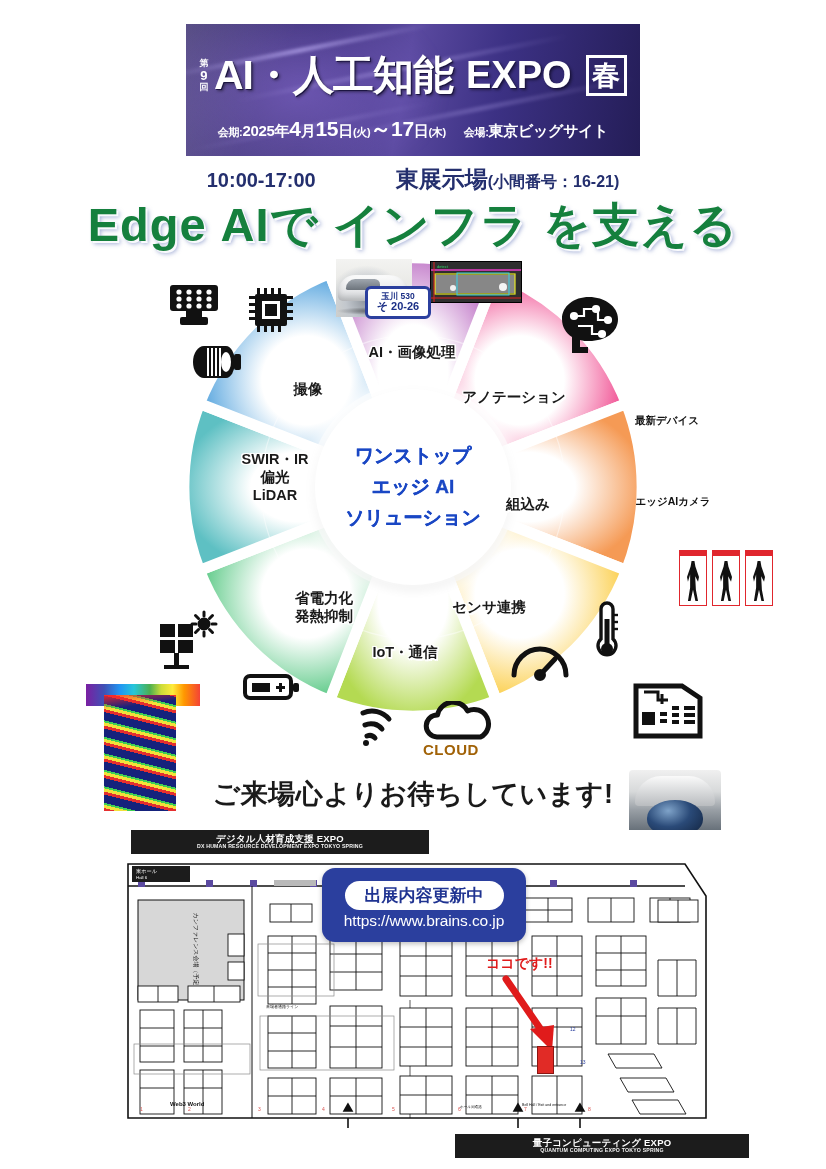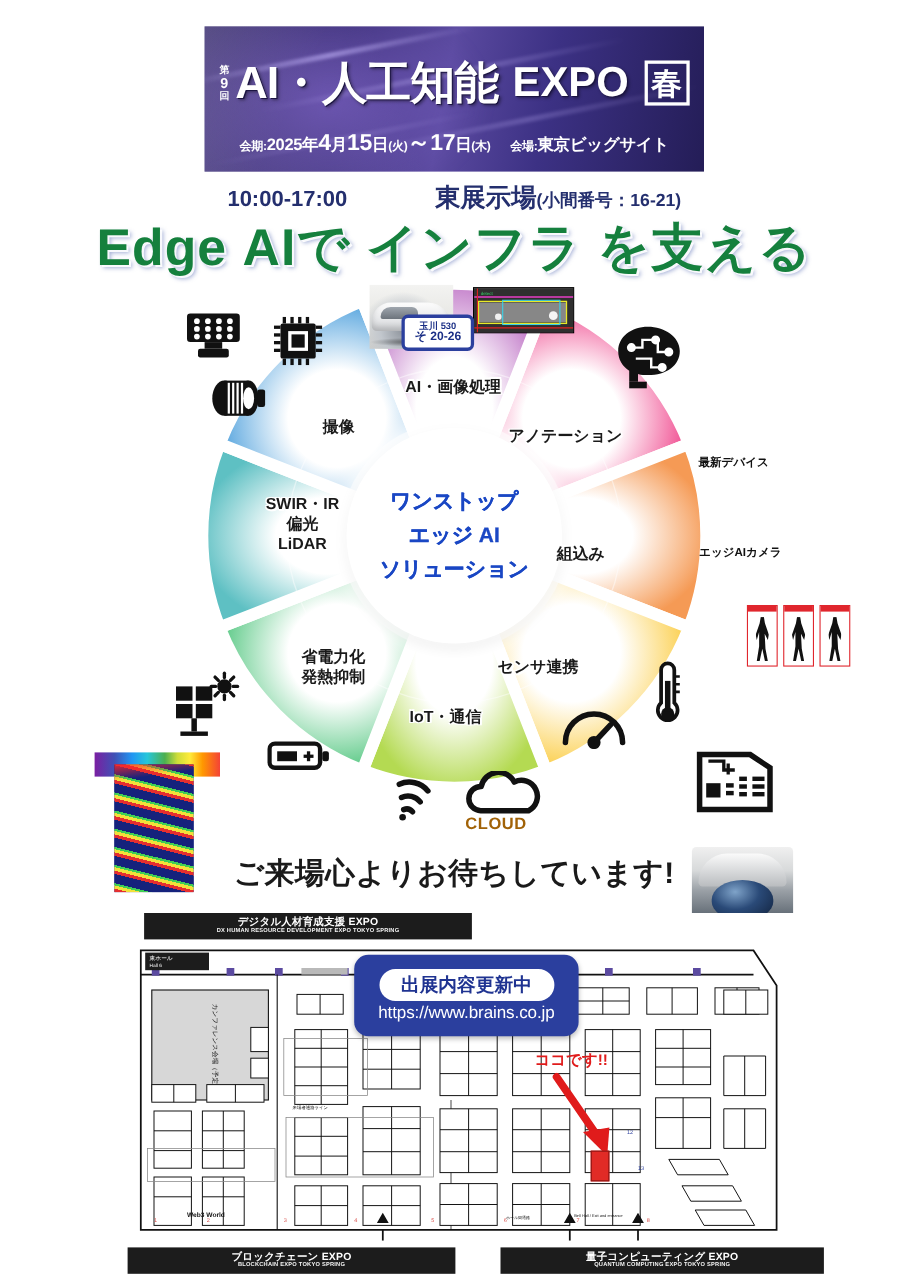--- a/index.html
+++ b/index.html
@@ -317,21 +317,21 @@
         <div>ワンストップ</div>
         <div>エッジ AI</div>
         <div>ソリューション</div>
       </div>
 
       <div class="seg-label" style="left:229px; top:95px;">AI・画像処理</div>
       <div class="seg-label" style="left:331px; top:140px;">アノテーション</div>
       <div class="seg-label" style="left:345px; top:247px;">組込み</div>
       <div class="seg-label" style="left:306px; top:350px;">センサ連携</div>
       <div class="seg-label" style="left:222px; top:395px;">IoT・通信</div>
-      <div class="seg-label" style="left:120px; top:350px;">
+      <div class="seg-label" style="left:141px; top:350px;">
         <div>省電力化</div>
         <div>発熱抑制</div>
       </div>
       <div class="seg-label" style="left:92px; top:220px;">
         <div>SWIR・IR</div>
         <div>偏光</div>
         <div>LiDAR</div>
       </div>
       <div class="seg-label" style="left:125px; top:132px;">撮像</div>
     </div>
@@ -777,24 +777,20 @@
         <text x="412" y="250" font-size="3.6" fill="#111" font-family="'Liberation Sans',sans-serif">Bell Hall / Exit and entrance</text>
         <text x="350" y="252" font-size="3.6" fill="#111" font-family="'Liberation Sans',sans-serif">ホール間通路</text>
       </svg>
     </div>
 
     <div class="callout">
       <div class="callout-pill">出展内容更新中</div>
       <div class="callout-url">https://www.brains.co.jp</div>
     </div>
 
-    <div class="map-band" style="left:6px; bottom:0; width:298px; height:24px;">
-      <div class="jp">ブロックチェーン EXPO</div>
-      <div class="en">BLOCKCHAIN EXPO TOKYO SPRING</div>
-    </div>
     <div class="map-band" style="left:312px; bottom:0; width:294px; height:24px;margin-left:33px;">
       <div class="jp">量子コンピューティング EXPO</div>
       <div class="en">QUANTUM COMPUTING EXPO TOKYO SPRING</div>
     </div>
   </div>
 
   <div class="here-label">ココです!!</div>
   <svg class="here-arrow" width="66" height="86" viewBox="0 0 66 86">
     <path d="M6 4 L46 62" stroke="#e01b1b" stroke-width="7" stroke-linecap="round" fill="none"></path>
     <path d="M52 76 L30 54 L54 50 Z" fill="#e01b1b"></path>

